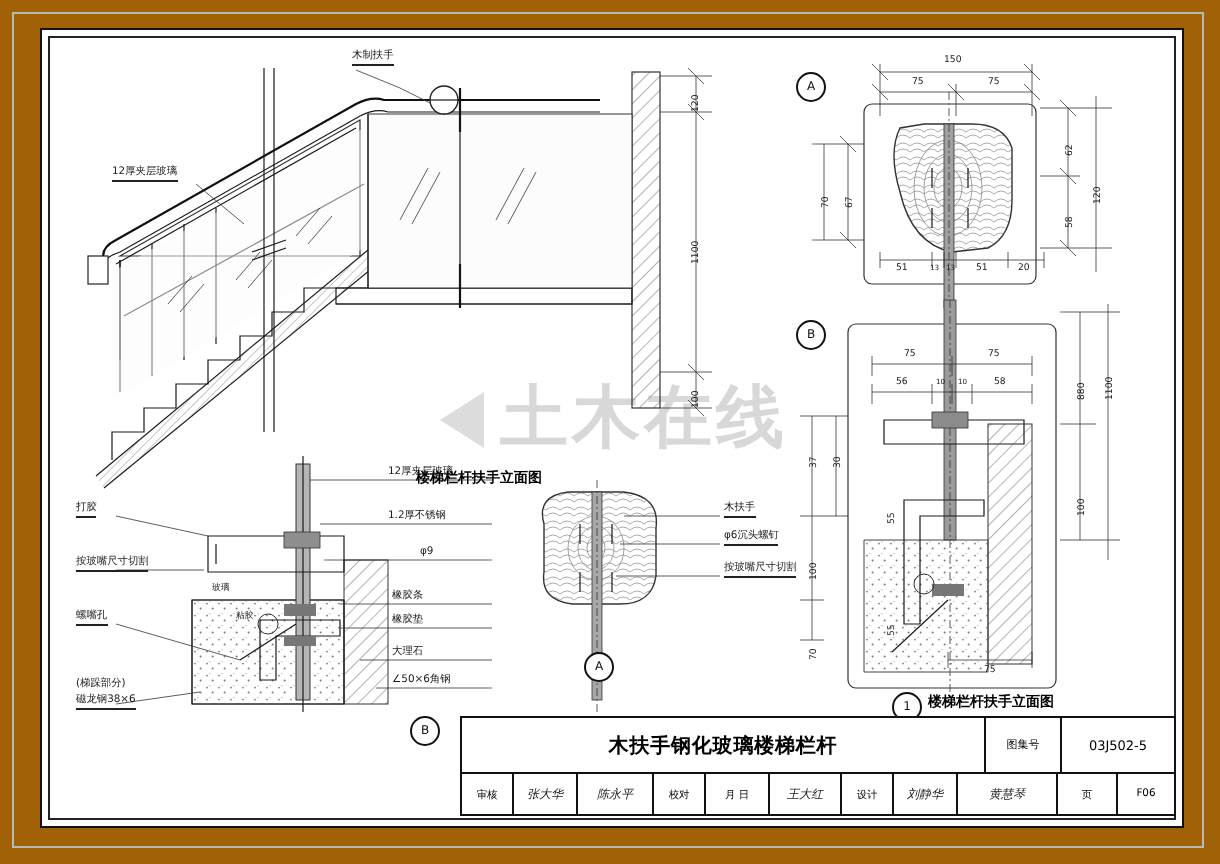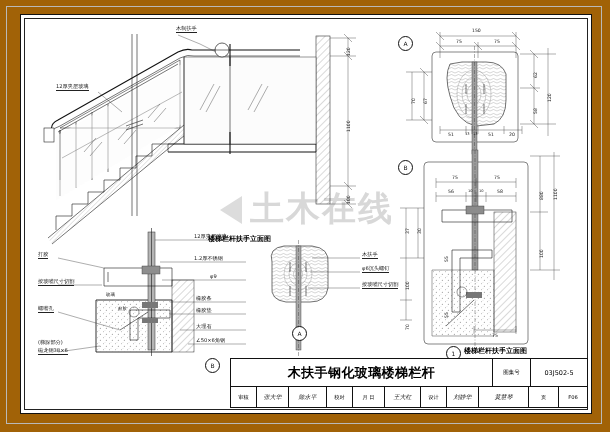--- a/index.html
+++ b/index.html
@@ -9,21 +9,21 @@
   .outer-border{position:absolute;left:6px;top:6px;width:596px;height:418px;border:1px solid #b9b9b9;box-sizing:border-box;}
   
   .frame{position:absolute;left:20px;top:14px;width:572px;height:400px;border:1.6px solid #111;box-sizing:border-box;background:#fff;}
   .inner-line{position:absolute;left:24px;top:18px;width:564px;height:392px;border:0.6px solid #222;box-sizing:border-box;}
 
   .cad{position:absolute;color:#111;}
   .lbl{font-size:5.2px;line-height:1.15;color:#1a1a1a;white-space:nowrap;font-family:"DejaVu Sans",sans-serif;}
   .lbl-u{border-bottom:0.6px solid #222;padding-bottom:0.5px;}
   .dim{font-size:4.6px;color:#1a1a1a;white-space:nowrap;}
   .dimv{font-size:4.6px;color:#1a1a1a;white-space:nowrap;transform:rotate(-90deg);transform-origin:left top;}
-  .ttl{font-size:13px;font-weight:bold;color:#000;white-space:nowrap;letter-spacing:.4px;}
+  .ttl{font-size:10px;font-weight:bold;color:#000;white-space:nowrap;letter-spacing:.4px;}
   .ttl-sm{font-size:7px;font-weight:bold;color:#000;white-space:nowrap;}
 
   .bubble{position:absolute;border:0.9px solid #111;border-radius:50%;background:#fff;
           display:flex;align-items:center;justify-content:center;font-size:6px;color:#111;}
   .bubble.small{width:13px;height:13px;}
 
   
   .wm{position:absolute;left:250px;top:186px;font-size:34px;font-weight:bold;color:#d8d8d8;
       letter-spacing:2px;white-space:nowrap;font-family:"DejaVu Sans",sans-serif;}
   .wm2{position:absolute;left:258px;top:222px;font-size:15px;font-weight:bold;color:#e0e0e0;letter-spacing:4px;}

